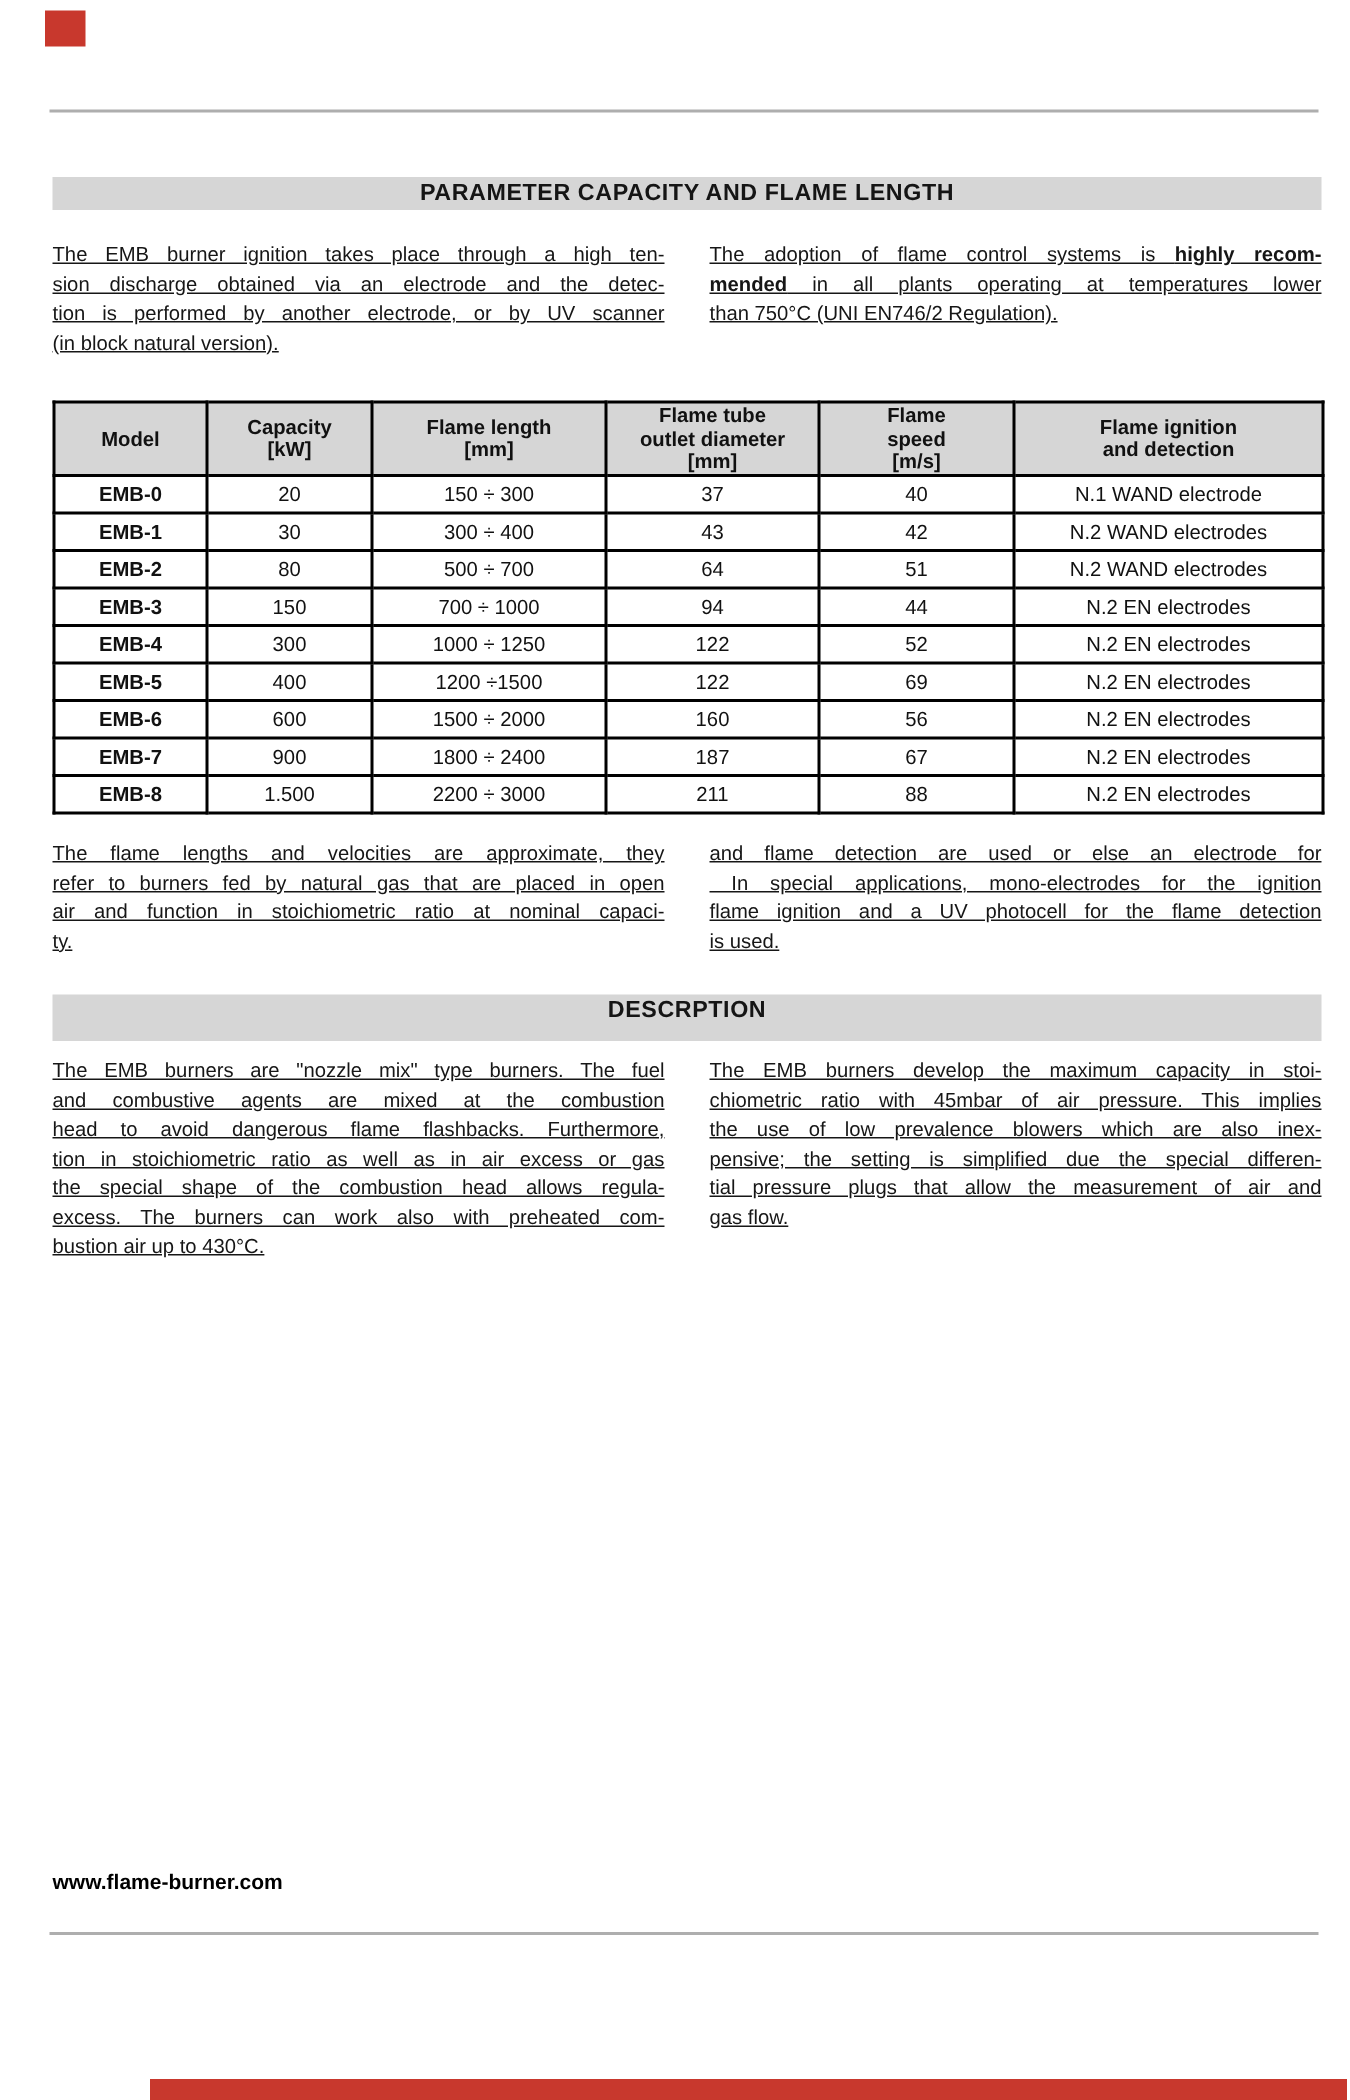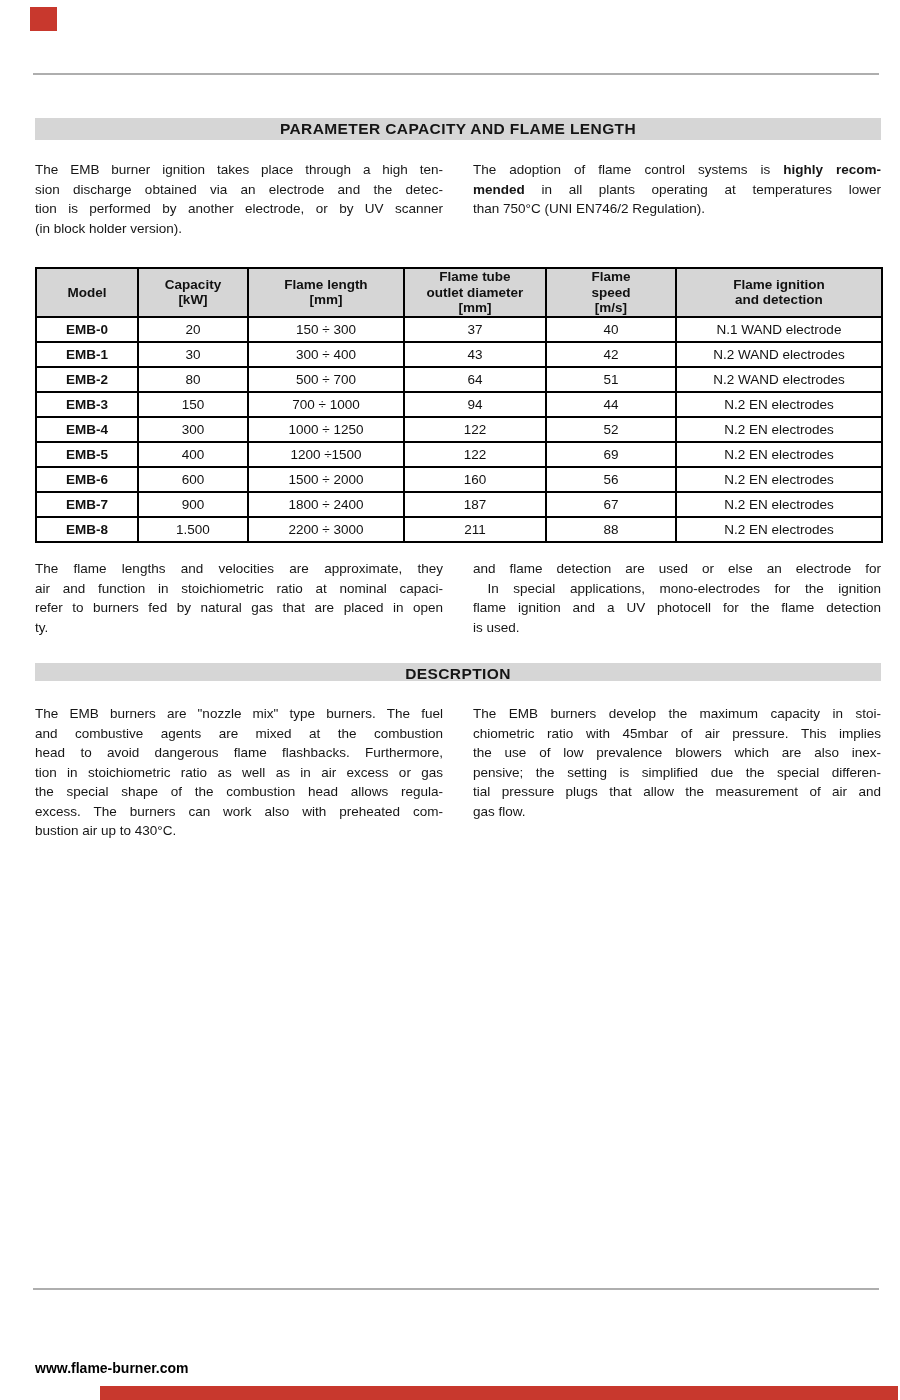--- a/index.html
+++ b/index.html
@@ -15,56 +15,56 @@
   
   .rule{height:2px;background:var(--rule-gray,#aeaeae);left:33px;width:846px;}
   .rule.top{top:73px;}
   .rule.bottom{top:1288px;}
   
   .section-bar{
     left:35px;width:846px;background:var(--bar-gray,#d6d6d6);
     text-align:center;font-weight:bold;font-size:15.5px;letter-spacing:.4px;color:#151515;
   }
   .section-bar.first{top:118px;height:22px;line-height:22px;}
-  .section-bar.second{top:663px;height:18px;line-height:21px;}
+  .section-bar.second{top:663px;height:31px;line-height:21px;}
   
   .cols{left:35px;width:846px;display:flex;gap:30px;}
-  .cols .col{width:408px;font-size:13.5px;line-height:19.5px;color:#161616;}
+  .cols .col{width:408px;font-size:13.5px;line-height:19.5px;color:#161616;text-decoration:underline;}
   .cols.row1{top:160px;}
   .cols.row2{top:559px;}
   .cols.row3{top:704px;}
   .jl{text-align:justify;text-align-last:justify;}
   .jl.last{text-align-last:left;}
   
   .spec-table-wrap{left:35px;top:267px;width:846px;}
   table{border-collapse:collapse;table-layout:fixed;width:846px;font-size:13.5px;color:#111;}
   th,td{border:2px solid var(--table-border,#000);text-align:center;vertical-align:middle;padding:0;}
   th{background:var(--bar-gray,#d6d6d6);height:46px;line-height:15.5px;font-size:13.5px;font-weight:bold;}
   td{height:23px;}
   td.model{font-weight:bold;}
   
-  .footer-url{left:35px;top:1360px;font-size:14px;font-weight:bold;color:#000;}
+  .footer-url{left:35px;top:1246px;font-size:14px;font-weight:bold;color:#000;}
 </style>
 </head>
 <body>
 
 <div class="abs brand-square"></div>
 
 <div class="abs rule top"></div>
 
 <div class="abs section-bar first">
   <span>PARAMETER CAPACITY AND FLAME LENGTH</span>
 </div>
 
 <div class="abs cols row1">
   <div class="col">
       <div class="jl">The EMB burner ignition takes place through a high ten-</div>
       <div class="jl">sion discharge obtained via an electrode and the detec-</div>
       <div class="jl">tion is performed by another electrode, or by UV scanner</div>
-      <div class="jl last">(in block holder version).</div>
+      <div class="jl last">(in block natural version).</div>
     </div>
   <div class="col">
       <div class="jl">The adoption of flame control systems is <b>highly recom-</b></div>
       <div class="jl"><b>mended</b> in all plants operating at temperatures lower</div>
       <div class="jl last">than 750°C (UNI EN746/2 Regulation).</div>
     </div>
 </div>
 
 <div class="abs spec-table-wrap">
   <table>
@@ -159,22 +159,22 @@
           <td>88</td>
           <td>N.2 EN electrodes</td>
         </tr>
       </tbody>
   </table>
 </div>
 
 <div class="abs cols row2">
   <div class="col">
       <div class="jl">The flame lengths and velocities are approximate, they</div>
+      <div class="jl">refer to burners fed by natural gas that are placed in open</div>
       <div class="jl">air and function in stoichiometric ratio at nominal capaci-</div>
-      <div class="jl">refer to burners fed by natural gas that are placed in open</div>
       <div class="jl last">ty.</div>
     </div>
   <div class="col">
       <div class="jl">and flame detection are used or else an electrode for</div>
       <div class="jl">&nbsp;In special applications, mono-electrodes for the ignition</div>
       <div class="jl">flame ignition and a UV photocell for the flame detection</div>
       <div class="jl last">is used.</div>
     </div>
 </div>
 

